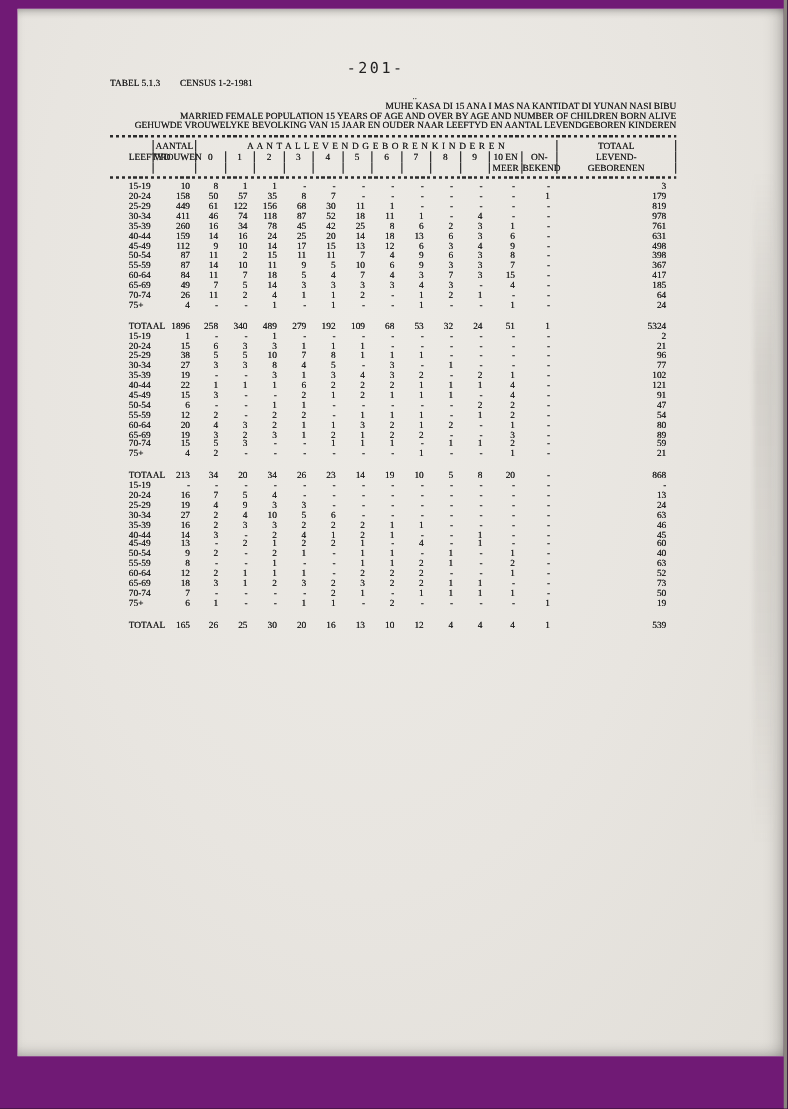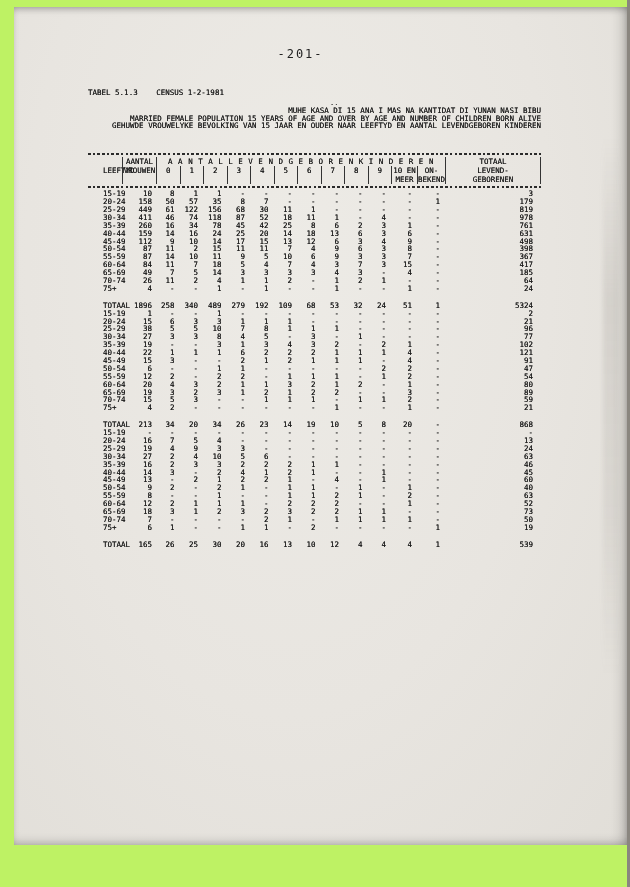--- a/index.html
+++ b/index.html
@@ -1,42 +1,42 @@
 <!DOCTYPE html>
 <html><head>
 <meta charset="utf-8">
 <style>
   html,body{margin:0;padding:0;background:#111;}
   .scan{
-    position:relative;width:630px;height:887px;background:#bef264;overflow:hidden;
+    position:relative;width:630px;height:887px;background:#701a75;overflow:hidden;
     font-family:"DejaVu Sans Mono","Liberation Mono",monospace;color:#1d1d1d;
   }
   .page{
     position:absolute;left:14px;top:7px;width:613px;height:838px;
     background:radial-gradient(ellipse at 45% 30%, #edebe6 0%, #e8e5e0 55%, #e1ded8 100%);
     box-shadow:inset 0 5px 8px -5px rgba(0,0,0,.4),
                inset -9px 0 14px -7px rgba(0,0,0,.28),
                inset 0 -7px 12px -7px rgba(0,0,0,.30);
   }
   .edge-right{position:absolute;right:0;top:0;width:3px;height:100%;background:#8a867f;}
   .smudge{position:absolute;right:8px;top:130px;width:16px;height:540px;
     background:linear-gradient(180deg,transparent,rgba(110,105,98,.14) 30%,rgba(110,105,98,.09) 70%,transparent);
     filter:blur(2px);}
   .page-number{
     position:absolute;top:40px;left:-20px;width:100%;text-align:center;
     font-size:12px;letter-spacing:2px;color:#222;
   }
-  .doc{position:absolute;left:74px;top:82px;font-size:7.5px;line-height:7.8px;
-    text-shadow:0 0 .4px rgba(25,25,25,.85);}
+  .doc{position:absolute;left:74px;top:56px;font-size:7.5px;line-height:7.8px;
+    text-shadow:0 0 .4px rgba(25,25,25,.85);font-family:Liberation Serif, serif;}
   .tabel-line{white-space:nowrap;}
   .tabel-line .census{margin-left:14px;}
   .artifact{position:absolute;left:242px;top:11px;color:#4a4a4a;font-size:7px;}
   .titles{margin-top:10px;text-align:right;}
   .titles div{white-space:nowrap;}
-  .census-table{margin-top:23px;width:453px;}
+  .census-table{margin-top:4px;width:453px;}
   .rule{height:2px;width:453px;margin:2px 0;
     background:repeating-linear-gradient(90deg,#2a2a2a 0 2.6px,transparent 2.6px 4.7px);}
   .hrow,.trow{display:grid;grid-template-columns:34px 34px repeat(10,23.5px) 26px 28px 96px;}
   .hrow{height:9px;line-height:9px;}
   .trow{height:7.9px;line-height:7.9px;}
   .c{display:block;white-space:nowrap;overflow:visible;}
   .bl{border-left:1px solid #333;}
   .br{border-right:1px solid #333;}
   .cen{text-align:center;}
   .span12{grid-column:3 / span 12;letter-spacing:.5px;}

